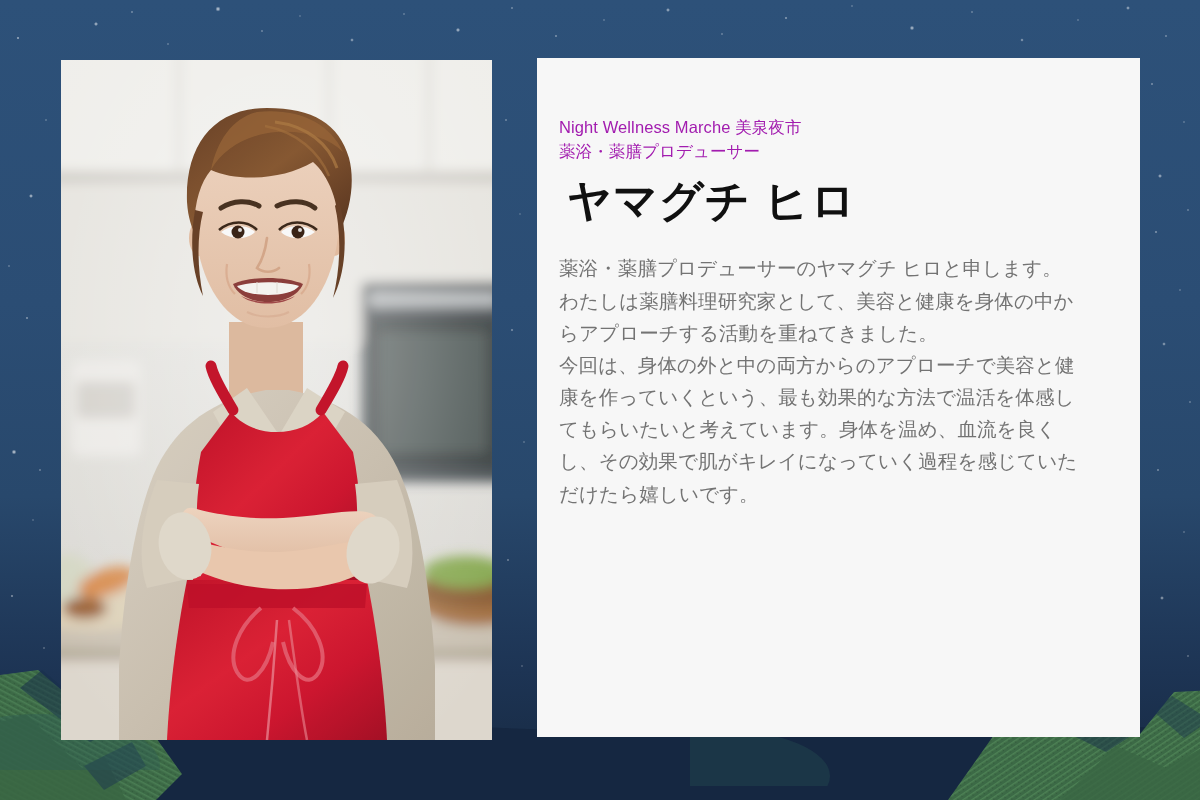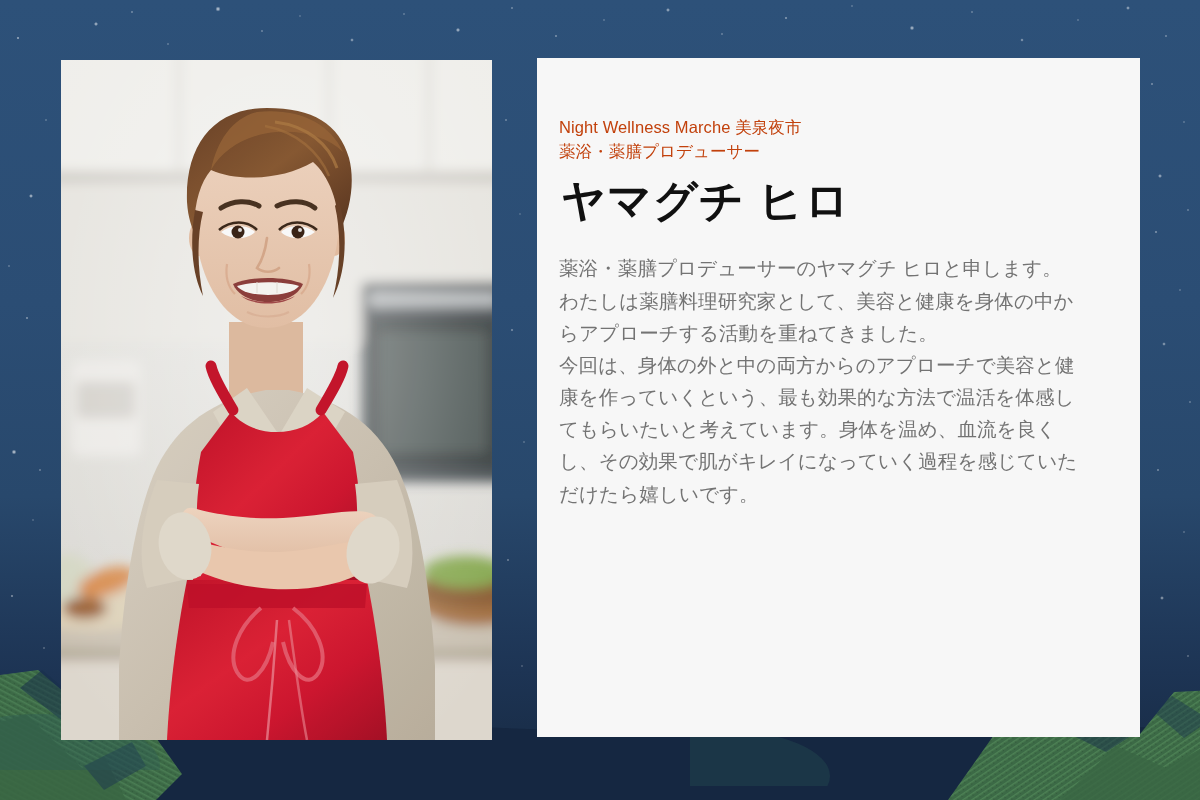--- a/index.html
+++ b/index.html
@@ -145,30 +145,30 @@
     top: 58px;
     width: 603px;
     height: 679px;
     background: #f7f7f7;
     box-sizing: border-box;
     padding: 58px 50px 40px 22px;
   }
   .card-inner { padding-left: 0; }
 
   .eyebrow {
-    color: #c2410c;
+    color: #a21caf;
     font-size: 16.5px;
     line-height: 1.45;
     letter-spacing: .1px;
     margin: 0;
     white-space: pre-line;
   }
 
   .person-name {
-    margin: 12px 0 0 2px;
+    margin: 12px 0 0 8px;
     font-size: 44px;
     font-weight: 700;
     color: #101010;
     letter-spacing: 1px;
     line-height: 1.15;
   }
 
   .bio {
     margin: 26px 0 0 0;
     font-size: 19.5px;

